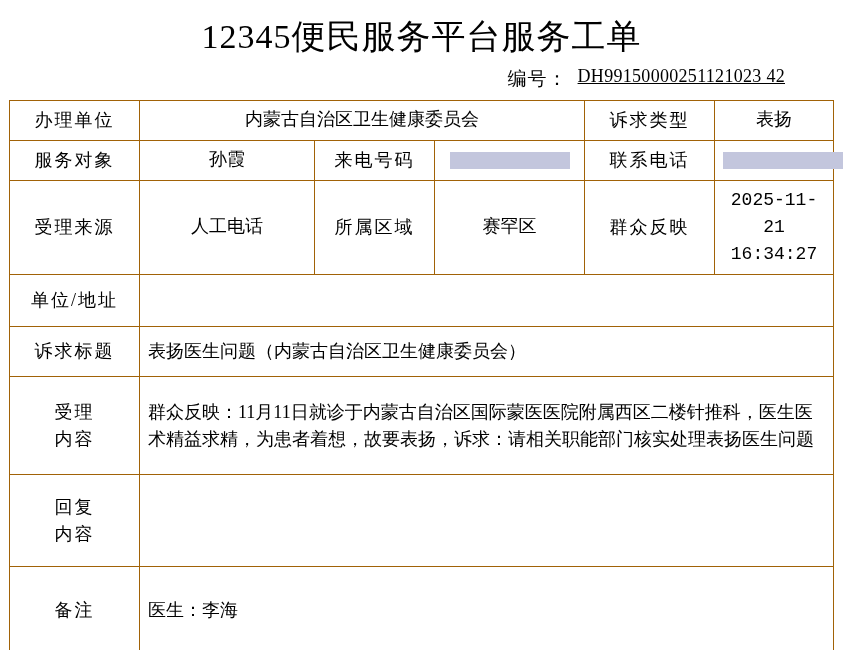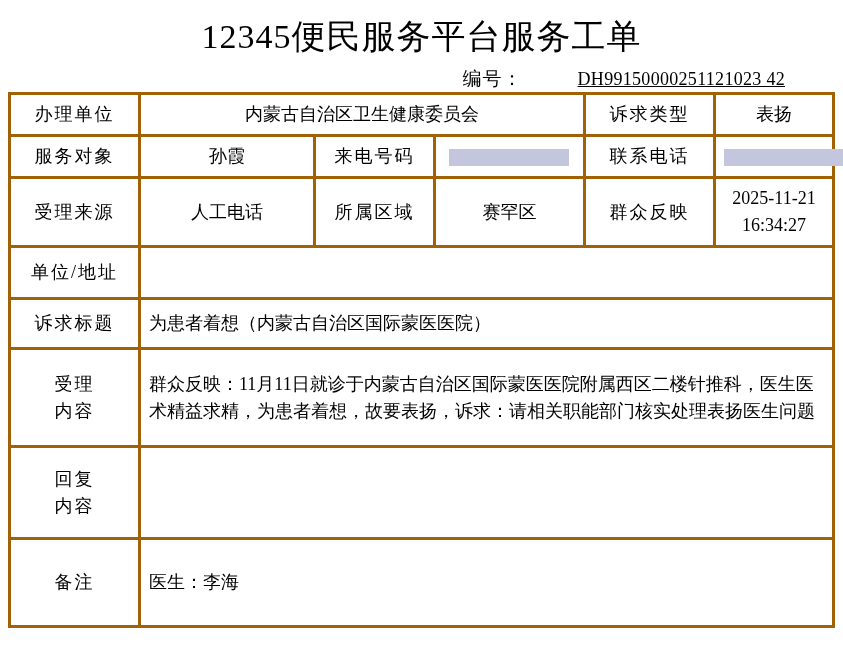--- a/index.html
+++ b/index.html
@@ -24,56 +24,57 @@
     text-align: center;
     font-size: 34px;
     font-weight: normal;
     letter-spacing: 1px;
     margin: 14px 0 6px 0;
     font-family: "Liberation Serif", "DejaVu Serif", serif;
   }
   .code-row {
     display: flex;
     justify-content: flex-end;
-    align-items: center;
+    align-items: flex-start;
     padding-right: 58px;
+    margin-bottom: 8px;
     font-size: 19px;
-    gap: 45px;
   }
   .code-label {
     letter-spacing: 1px;
   }
   .code-value {
     font-family: "Liberation Serif", "DejaVu Serif", serif;
     font-size: 18px;
     margin-left: 10px;
     letter-spacing: 0.3px;
     text-decoration: underline;
   }
   table.form {
     border-collapse: collapse;
     table-layout: fixed;
     width: 824px;
     margin: 0 auto;
     border: 1px solid #2b2b2b;
   }
   table.form td {
-    border: 3px solid #a16207;
+    border: 1px solid #a16207;
     font-size: 18px;
     padding: 6px 8px;
     vertical-align: middle;
     line-height: 1.5;
   }
   td.lbl {
     text-align: center;
     letter-spacing: 2px;
     white-space: nowrap;
   }
   td.val {
     text-align: center;
+    font-family: Liberation Mono, monospace;
   }
   td.val-left {
     text-align: left;
     padding-left: 12px;
   }
   td.val-top {
     text-align: left;
     vertical-align: top;
     padding: 8px 12px;
     line-height: 1.62;
@@ -149,21 +150,21 @@
         </td>
       </tr>
 
       <tr style="height:52px">
         <td class="lbl">单位/地址</td>
         <td class="val-left" colspan="5"></td>
       </tr>
 
       <tr style="height:50px">
         <td class="lbl">诉求标题</td>
-        <td class="val-left" colspan="5">为患者着想（内蒙古自治区国际蒙医医院）</td>
+        <td class="val-left" colspan="5">表扬医生问题（内蒙古自治区卫生健康委员会）</td>
       </tr>
 
       <tr style="height:98px">
         <td class="lbl2">
           <div>受理</div>
           <div>内容</div>
         </td>
         <td class="val-top content-block" colspan="5">群众反映：11月11日就诊于内蒙古自治区国际蒙医医院附属西区二楼针推科，医生医术精益求精，为患者着想，故要表扬，诉求：请相关职能部门核实处理表扬医生问题</td>
       </tr>
 

